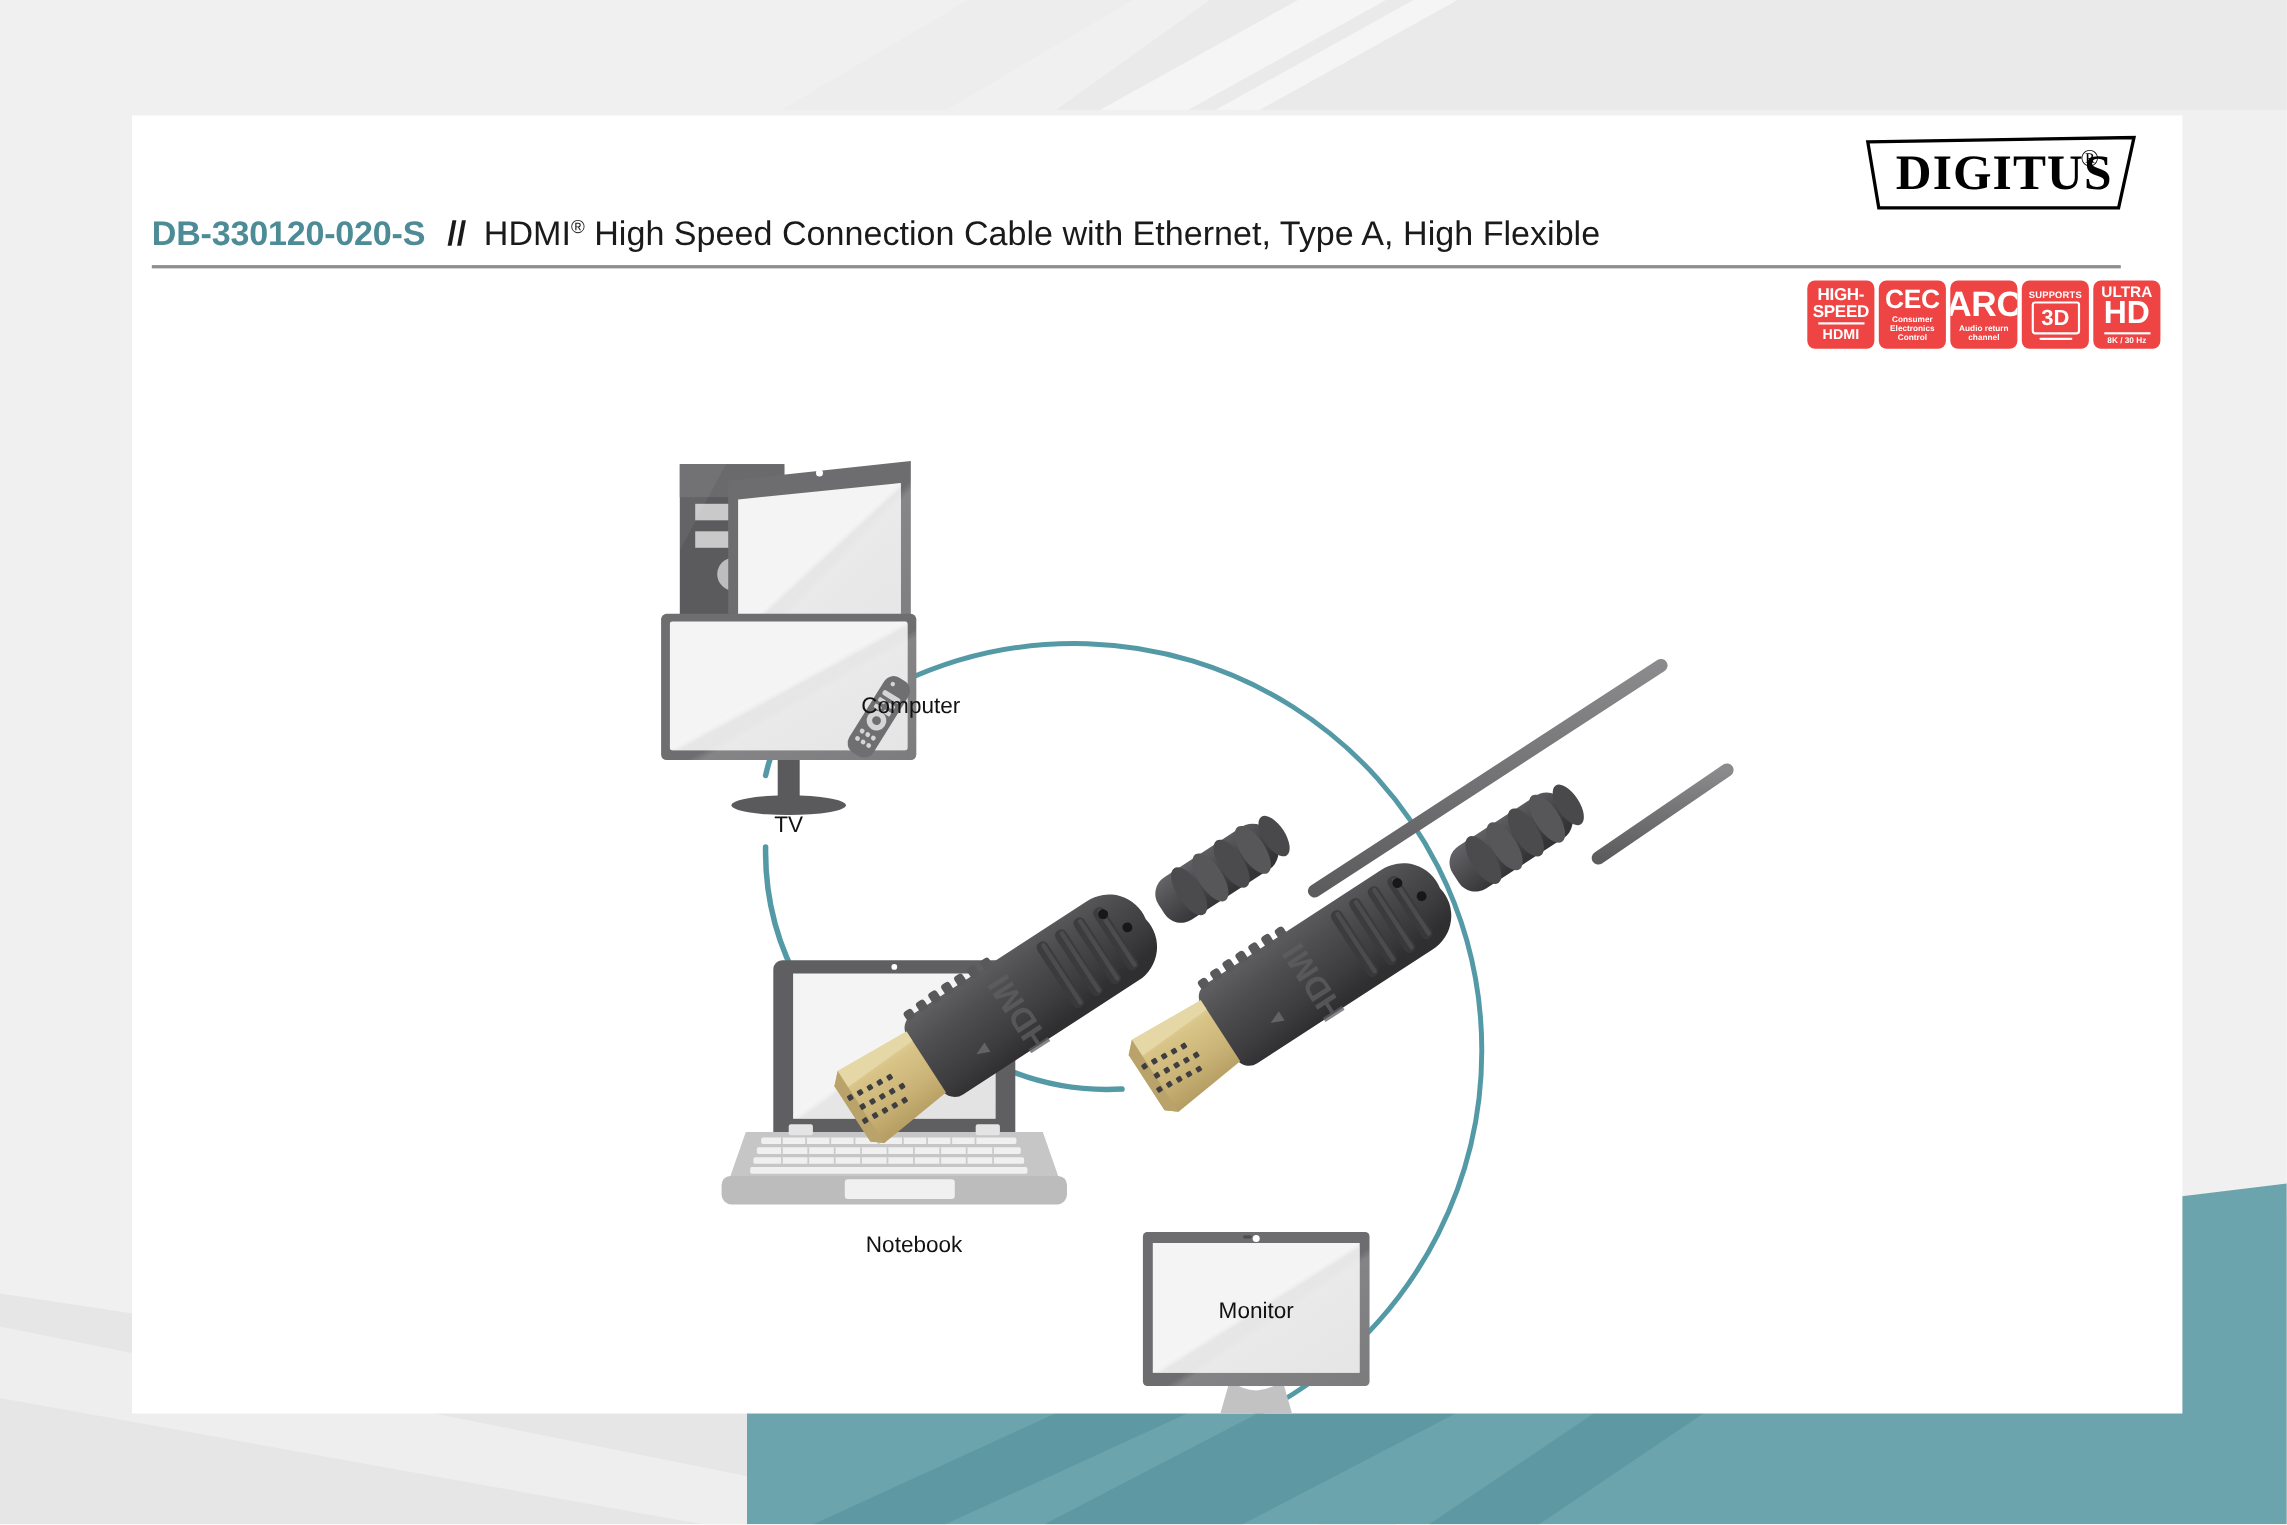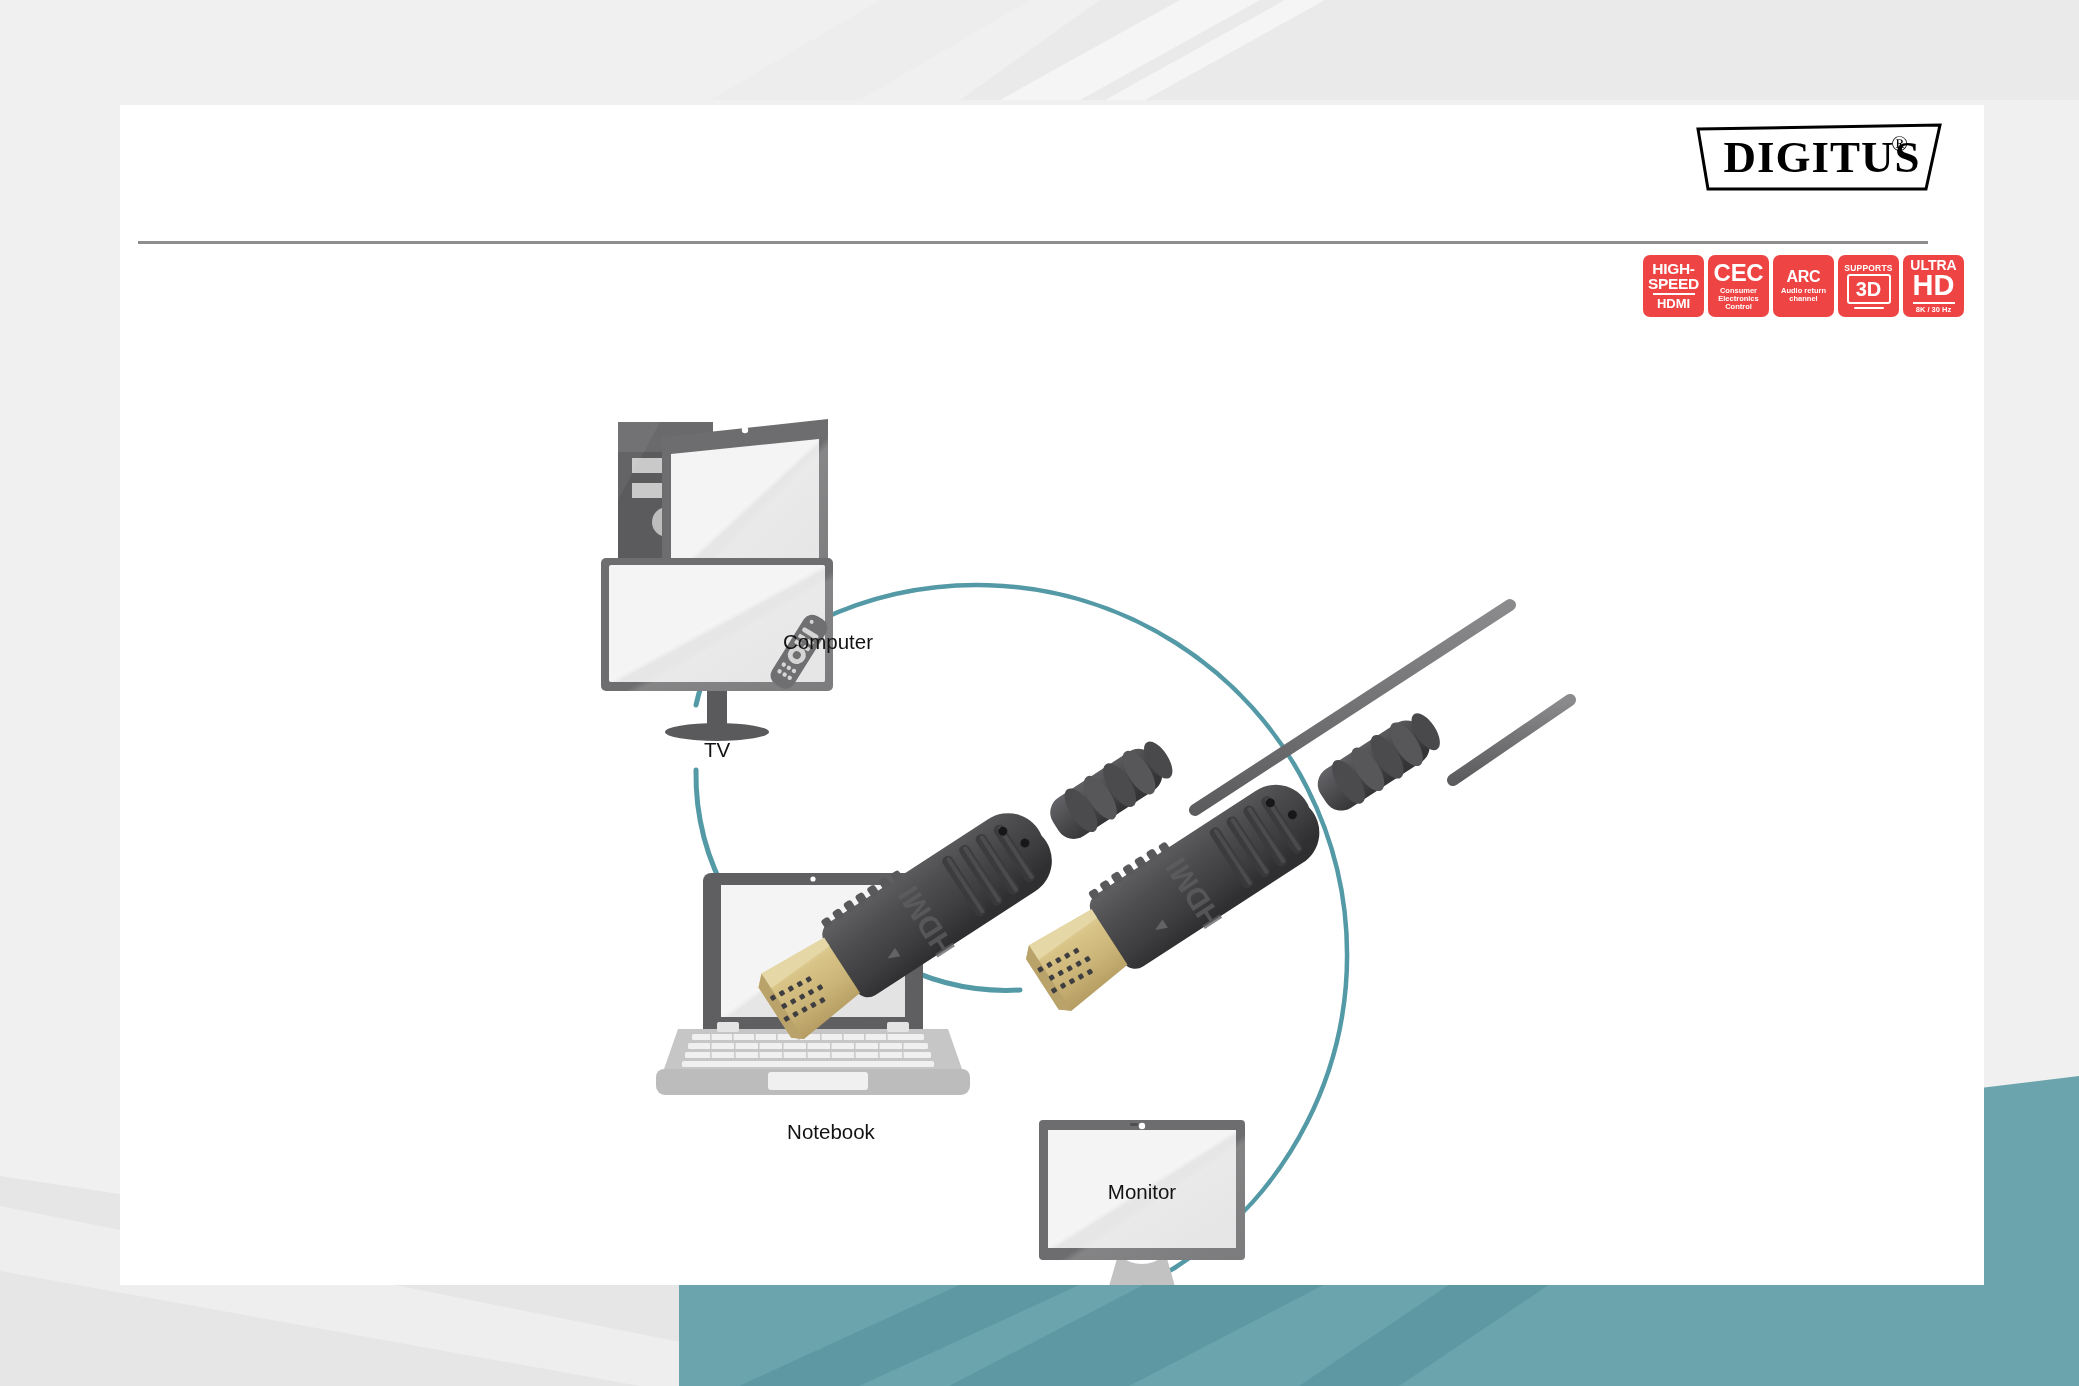--- a/index.html
+++ b/index.html
@@ -162,21 +162,21 @@
   }
   .badge-rule {
     width: 42px;
     height: 1.5px;
     background: #ffffff;
     margin: 2px 0 1px 0;
   }
   .b-hs .badge-main { font-size: 15.5px; }
   .b-hs .badge-bottom { font-size: 13px; font-weight: bold; }
   .b-cec .badge-main { font-size: 24px; }
-  .b-arc .badge-main { font-size: 16px; }
+  .b-arc .badge-main { font-size: 32px; }
   .b-3d .badge-top { font-size: 8.5px; font-weight: bold; letter-spacing: 0.2px;}
   .b-uhd .badge-ultra { font-size: 14px; font-weight: bold; line-height: 1;}
   .b-uhd .badge-hd { font-size: 29px; font-weight: bold; line-height: 0.95;}
   .b-uhd .badge-bottom { font-size: 7.5px; font-weight: bold;}
 
   
   #examples-block {
     position: absolute;
     left: 20px;
     top: 170px;
@@ -256,20 +256,27 @@
   <div id="card">
 
     <div id="logo-block">
       <svg id="logo-shape" width="250" height="70" viewBox="0 0 250 70" preserveAspectRatio="none">
         <polygon points="4,6 246,2 232,66 14,66" fill="#ffffff" stroke="#000000" stroke-width="3"></polygon>
       </svg>
       <div id="logo-text">DIGITUS</div>
       <div id="logo-reg">®</div>
     </div>
 
+    <div id="title-row">
+      <span id="title-sku">DB-330120-020-S</span>
+      <span id="title-sep">//</span>
+      <span id="title-desc">
+        <span>HDMI</span><sup>®</sup><span> High Speed Connection Cable with Ethernet, Type A, High Flexible</span>
+      </span>
+    </div>
     <div id="title-rule"></div>
 
     <div id="badges">
 
       <div class="badge b-hs">
         <div class="badge-main">
           <div>HIGH-</div>
           <div>SPEED</div>
         </div>
         <div class="badge-rule"></div>

